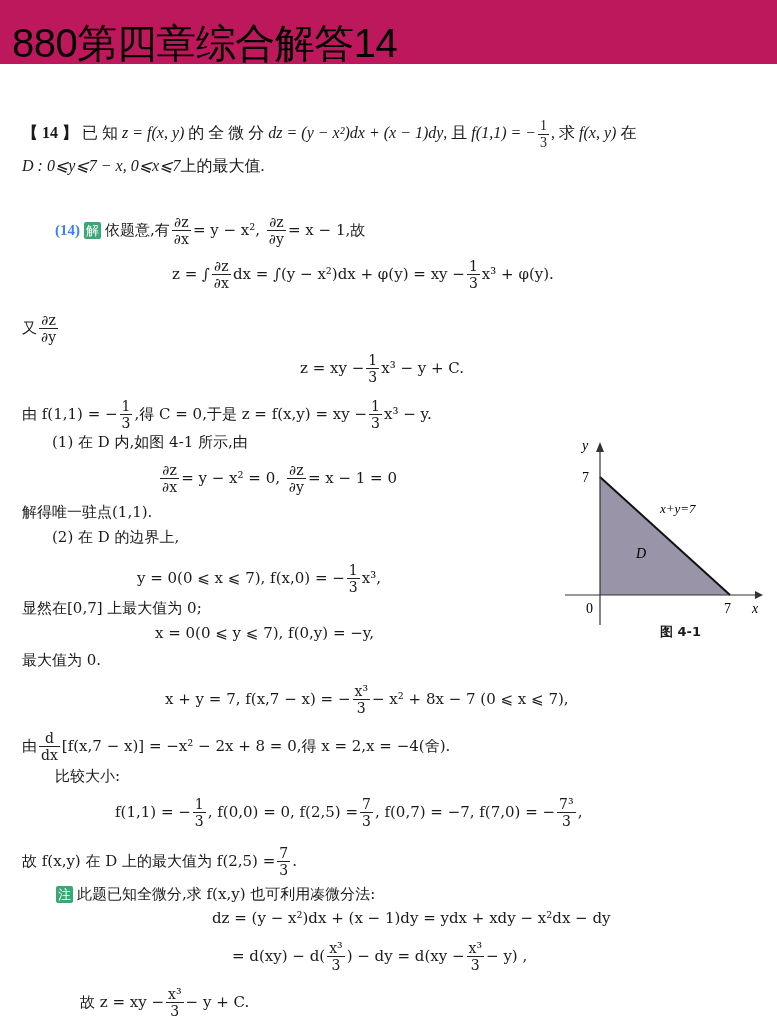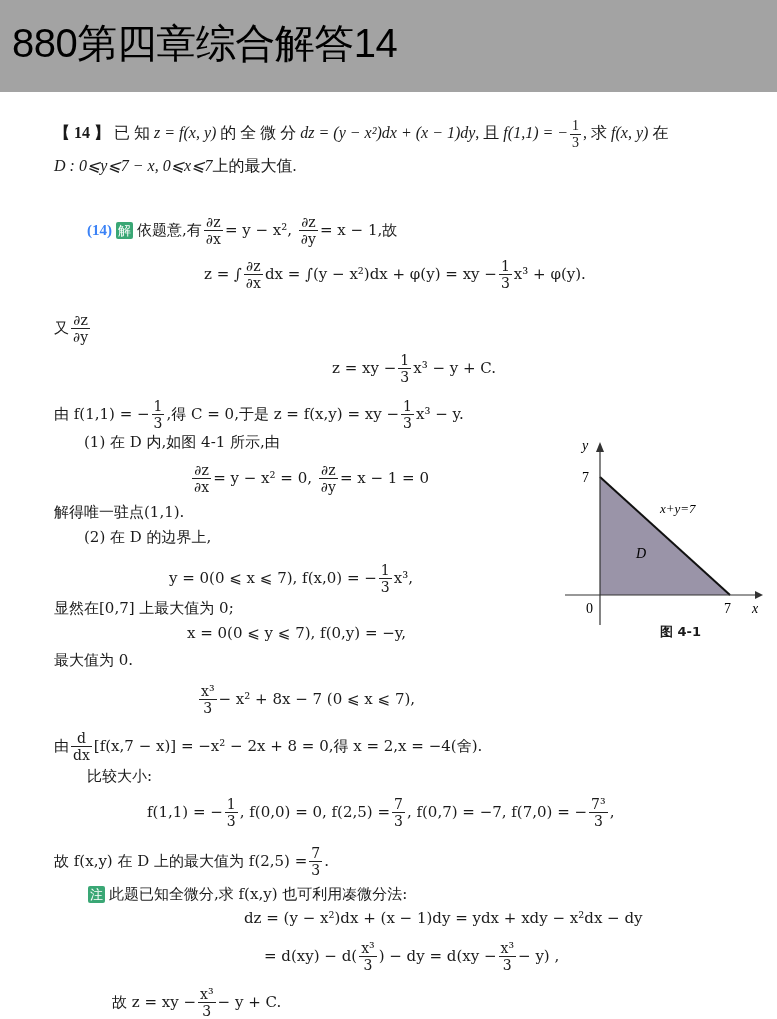--- a/index.html
+++ b/index.html
@@ -1,21 +1,21 @@
 <!DOCTYPE html>
 <html><head>
 <meta charset="utf-8">
 <style>
   html, body { margin:0; padding:0; }
   body { width:777px; height:1019px; background:#ffffff; position:relative; overflow:hidden;
          font-family:"DejaVu Serif", "Liberation Serif", serif; color:#1a1a1a; }
-  .header { position:absolute; left:0; top:0; width:777px; height:92px; background:#a3a3a3; }
+  .header { position:absolute; left:0; top:0; width:777px; height:64px; background:#be185d; }
   .header-title { position:absolute; left:12px; top:16px; font-family:"Liberation Sans","DejaVu Sans",sans-serif;
                   font-size:40px; color:#000; letter-spacing:-0.5px; }
-  .line { position:absolute; white-space:nowrap; font-size:15px; line-height:20px;margin-left:32px; }
+  .line { position:absolute; white-space:nowrap; font-size:15px; line-height:20px; }
   i { font-style:italic; }
   .frac { display:inline-block; vertical-align:middle; text-align:center; margin:0 2px; }
   .frac > span { display:block; padding:0 2px; line-height:16px; font-size:14px; }
   .frac > span.num { border-bottom:1px solid #222; }
   .badge { display:inline-block; background:#3aa775; color:#fff; font-size:13px; padding:0 2px;
            border-radius:2px; line-height:17px; font-family:"DejaVu Sans",sans-serif; margin:0 4px; }
   .green { color:#3b82f6; font-weight:bold; font-family:"Liberation Serif",serif; }
   .fig { position:absolute; left:560px; top:430px; width:210px; height:220px; }
   .fig-caption { position:absolute; left:660px; top:623px; font-size:13px; font-weight:bold;
                  font-family:"DejaVu Sans",sans-serif; }
@@ -72,21 +72,21 @@
 <div class="line" style="left:52px;top:527px;">(2) 在 D 的边界上,</div>
 
 <div class="line" style="left:137px;top:562px;">
   <span>y = 0(0 ⩽ x ⩽ 7), f(x,0) = −</span><span class="frac"><span class="num">1</span><span>3</span></span><span>x³,</span>
 </div>
 <div class="line" style="left:22px;top:598px;">显然在[0,7] 上最大值为 0;</div>
 <div class="line" style="left:155px;top:623px;">x = 0(0 ⩽ y ⩽ 7), f(0,y) = −y,</div>
 <div class="line" style="left:22px;top:650px;">最大值为 0.</div>
 
 <div class="line" style="left:165px;top:683px;">
-  <span class="frac"><span class="num">x³</span><span>3</span></span><span>− x² + 8x − 7 (0 ⩽ x ⩽ 7),</span>
+  <span>x + y = 7, f(x,7 − x) = −</span><span class="frac"><span class="num">x³</span><span>3</span></span><span>− x² + 8x − 7 (0 ⩽ x ⩽ 7),</span>
 </div>
 
 <div class="line" style="left:22px;top:730px;">
   <span>由</span><span class="frac"><span class="num">d</span><span>dx</span></span><span>[f(x,7 − x)] = −x² − 2x + 8 = 0,得 x = 2,x = −4(舍).</span>
 </div>
 
 <div class="line" style="left:55px;top:766px;text-align:center;">比较大小:</div>
 
 <div class="line" style="left:115px;top:796px;">
   <span>f(1,1) = −</span><span class="frac"><span class="num">1</span><span>3</span></span><span>, f(0,0) = 0, f(2,5) =</span><span class="frac"><span class="num">7</span><span>3</span></span><span>, f(0,7) = −7, f(7,0) = −</span><span class="frac"><span class="num">7³</span><span>3</span></span><span>,</span>

